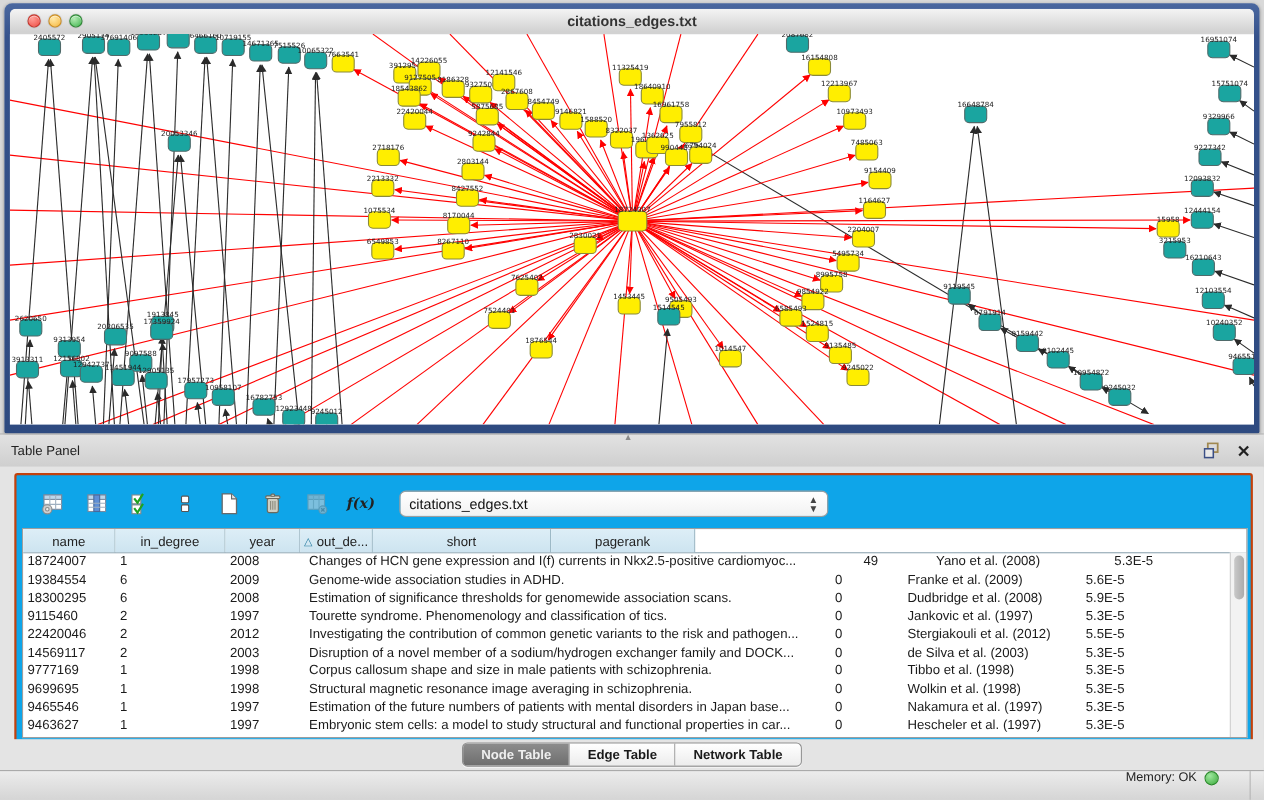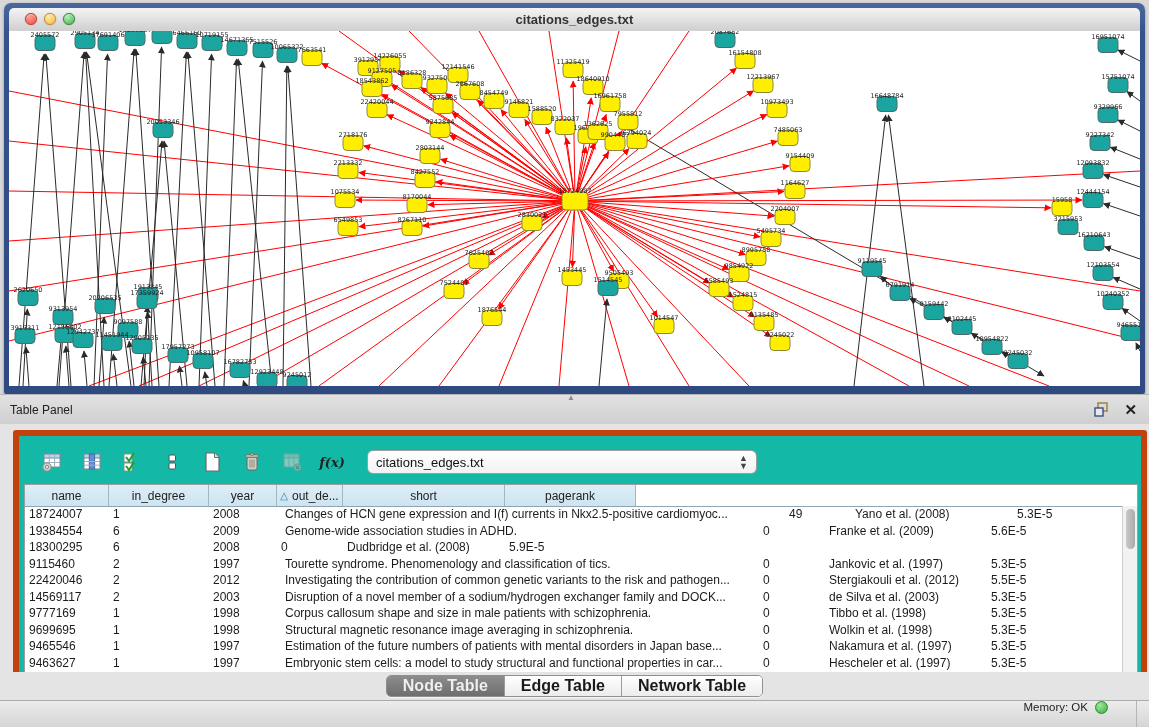--- a/index.html
+++ b/index.html
@@ -41,21 +41,21 @@
   .tp-title{font-size:12px;color:#222;padding-left:10px;flex:1;}
   .tp-notch{position:absolute;left:567px;top:-1px;color:#8a8a8a;font-size:8px;line-height:8px;}
   .tp-float{width:18px;height:16px;margin-right:12px;cursor:default;}
   .tp-close{font-size:15px;font-weight:bold;color:#222;margin-right:12px;cursor:default;}
   .tp-body{
     position:absolute;left:0;top:424px;width:1149px;height:274px;
     background:#e4e4e4;
   }
   .tp-inner{
     position:absolute;left:13px;top:6px;width:1122px;height:262px;
-    background:#14b8a6;border:6px solid #c2410c;border-radius:3px;
+    background:#0ea5e9;border:2px solid #c2410c;border-radius:3px;
   }
   .toolbar{
     position:absolute;left:20px;top:10px;height:32px;display:flex;align-items:center;gap:14px;
   }
   .tb-btn{width:26px;height:26px;display:flex;align-items:center;justify-content:center;border-radius:4px;}
   .tb-btn.disabled{opacity:.55;}
   .fx-label{font-family:"DejaVu Serif",serif;font-style:italic;font-weight:bold;font-size:13px;color:#222;}
   .combo{
     margin-left:8px;width:390px;height:24px;background:linear-gradient(180deg,#ffffff,#f2f2f2);
     border:1px solid #9e9e9e;border-radius:6px;display:flex;align-items:center;
@@ -90,21 +90,21 @@
     background:linear-gradient(90deg,#c9c9c9,#ababab);}
   
   .tabs{
     position:absolute;left:0;top:672px;width:1149px;height:28px;
     display:flex;align-items:center;justify-content:center;background:#e4e4e4;
   }
   .seg{display:flex;border:1px solid #8f8f8f;border-radius:5px;overflow:hidden;
        box-shadow:0 1px 0 rgba(255,255,255,.7);}
   .seg-btn{
     height:20px;padding:0 16px;display:flex;align-items:center;justify-content:center;
-    background:linear-gradient(180deg,#ffffff,#ececec);font-size:16px;font-weight:600;color:#1a1a1a;
+    background:linear-gradient(180deg,#ffffff,#ececec);font-size:12px;font-weight:600;color:#1a1a1a;
     border-right:1px solid #9a9a9a;
   }
   .seg-btn:last-child{border-right:none;}
   .seg-btn.selected{background:linear-gradient(180deg,#8d8d8d,#6e6e6e);color:#efefef;}
   
   .statusbar{
     position:absolute;left:0;top:700px;width:1149px;height:27px;
     background:linear-gradient(180deg,#ececec,#d4d4d4);
     border-top:1px solid #aaa;display:flex;align-items:flex-start;justify-content:flex-end;
   }
@@ -812,20 +812,21 @@
             <div class="t-cell" style="width: 68px;">2009</div>
             <div class="t-cell" style="width: 482px; padding-left: 8px;">Genome-wide association studies in ADHD.</div>
             <div class="t-cell" style="width: 66px;">0</div>
             <div class="t-cell" style="width: 162px;">Franke et al. (2009)</div>
             <div class="t-cell" style="width: 131px;">5.6E-5</div>
           </div>
           <div class="t-row">
             <div class="t-cell" style="width: 84px;">18300295</div>
             <div class="t-cell" style="width: 100px;">6</div>
             <div class="t-cell" style="width: 68px;">2008</div>
+            <div class="t-cell" style="width: 482px; padding-left: 8px;">Estimation of significance thresholds for genomewide association scans.</div>
             <div class="t-cell" style="width: 66px;">0</div>
             <div class="t-cell" style="width: 162px;">Dudbridge et al. (2008)</div>
             <div class="t-cell" style="width: 131px;">5.9E-5</div>
           </div>
           <div class="t-row">
             <div class="t-cell" style="width: 84px;">9115460</div>
             <div class="t-cell" style="width: 100px;">2</div>
             <div class="t-cell" style="width: 68px;">1997</div>
             <div class="t-cell" style="width: 482px; padding-left: 8px;">Tourette syndrome. Phenomenology and classification of tics.</div>
             <div class="t-cell" style="width: 66px;">0</div>

